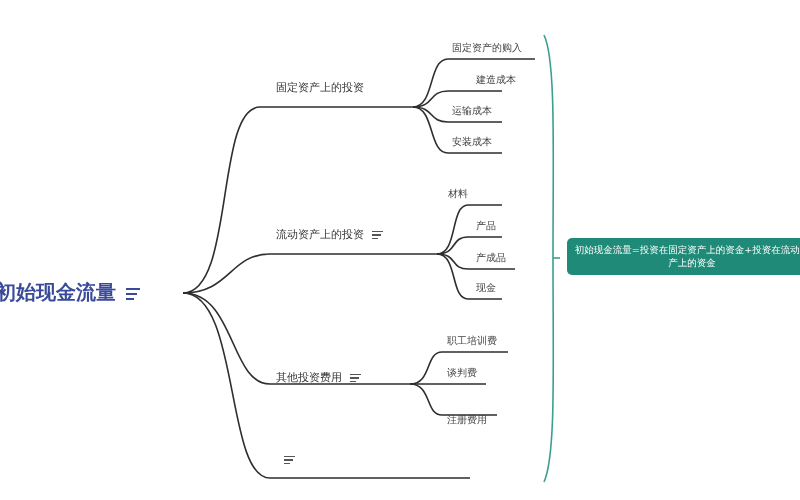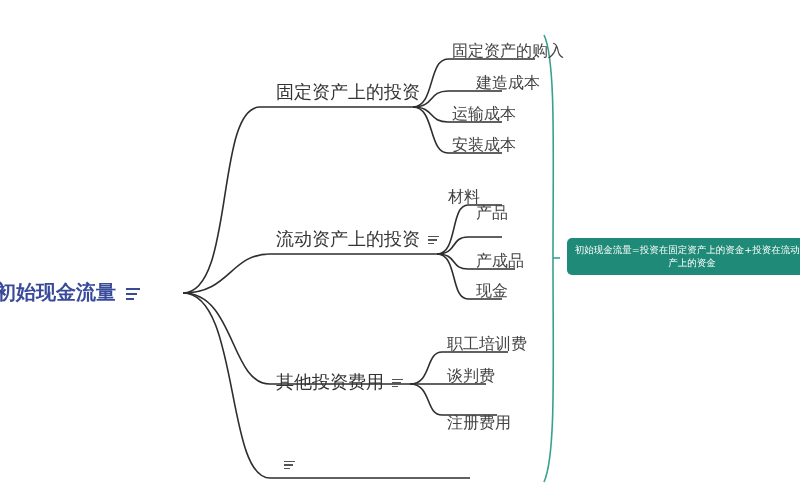--- a/index.html
+++ b/index.html
@@ -4,22 +4,22 @@
   <style>
     html, body { margin: 0; padding: 0; }
     body {
       width: 800px; height: 500px; overflow: hidden; position: relative;
       background: #ffffff;
       font-family: "DejaVu Sans", "Liberation Sans", sans-serif;
     }
     svg.links { position: absolute; left: 0; top: 0; }
     .node { position: absolute; white-space: nowrap; color: #333; }
     .root { font-size: 20px; font-weight: bold; color: #3a4a9a; left: -4px; top: 279px; }
-    .b1 { font-size: 18px; color: #333; }
-    .leaf { font-size: 16px; color: #444; }
+    .b1 { font-size: 11px; color: #333; }
+    .leaf { font-size: 10px; color: #444; }
     .notes { display: inline-block; width: 11px; margin-left: 8px; vertical-align: middle; }
     .notes i { display: block; height: 1.5px; background: #555; margin: 2px 0; }
     .notes i:nth-child(1) { width: 11px; }
     .notes i:nth-child(2) { width: 9px; }
     .notes i:nth-child(3) { width: 6px; }
     .root .notes { width: 14px; margin-left: 10px; }
     .root .notes i { background: #3a4a9a; height: 2px; margin: 3px 0; }
     .root .notes i:nth-child(1) { width: 14px; }
     .root .notes i:nth-child(2) { width: 11px; }
     .root .notes i:nth-child(3) { width: 8px; }
@@ -78,21 +78,21 @@
 <div class="node b1" style="left:276px; top:453px;">
   <span class="notes"><i></i><i></i><i></i></span>
 </div>
 
 <div class="node leaf" style="left:452px; top:41px;">固定资产的购入</div>
 <div class="node leaf" style="left:476px; top:73px;">建造成本</div>
 <div class="node leaf" style="left:452px; top:104px;">运输成本</div>
 <div class="node leaf" style="left:452px; top:135px;text-align:right;">安装成本</div>
 
 <div class="node leaf" style="left:448px; top:187px;">材料</div>
-<div class="node leaf" style="left:476px; top:203px;">产品</div>
+<div class="node leaf" style="left:476px; top:219px;">产品</div>
 <div class="node leaf" style="left:476px; top:251px;">产成品</div>
 <div class="node leaf" style="left:476px; top:281px;">现金</div>
 
 <div class="node leaf" style="left:447px; top:334px;">职工培训费</div>
 <div class="node leaf" style="left:447px; top:366px;">谈判费</div>
 <div class="node leaf" style="left:447px; top:397px;margin-top:16px;">注册费用</div>
 
 <div class="summary">
   <span>初始现金流量=投资在固定资产上的资金+投资在流动资产上的资金</span>
 </div>

